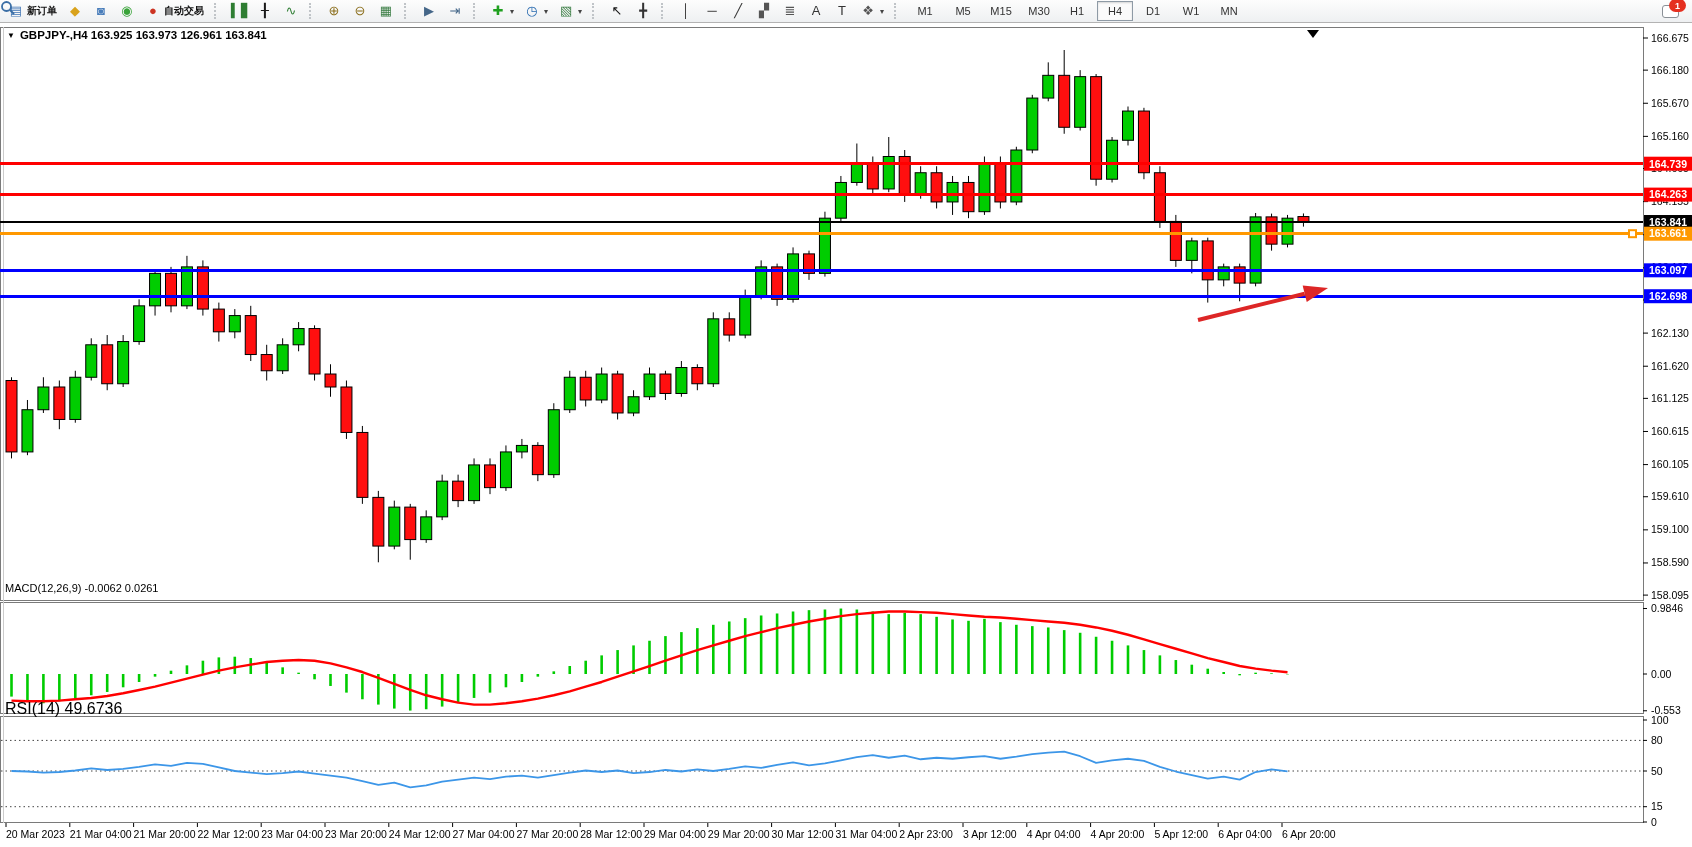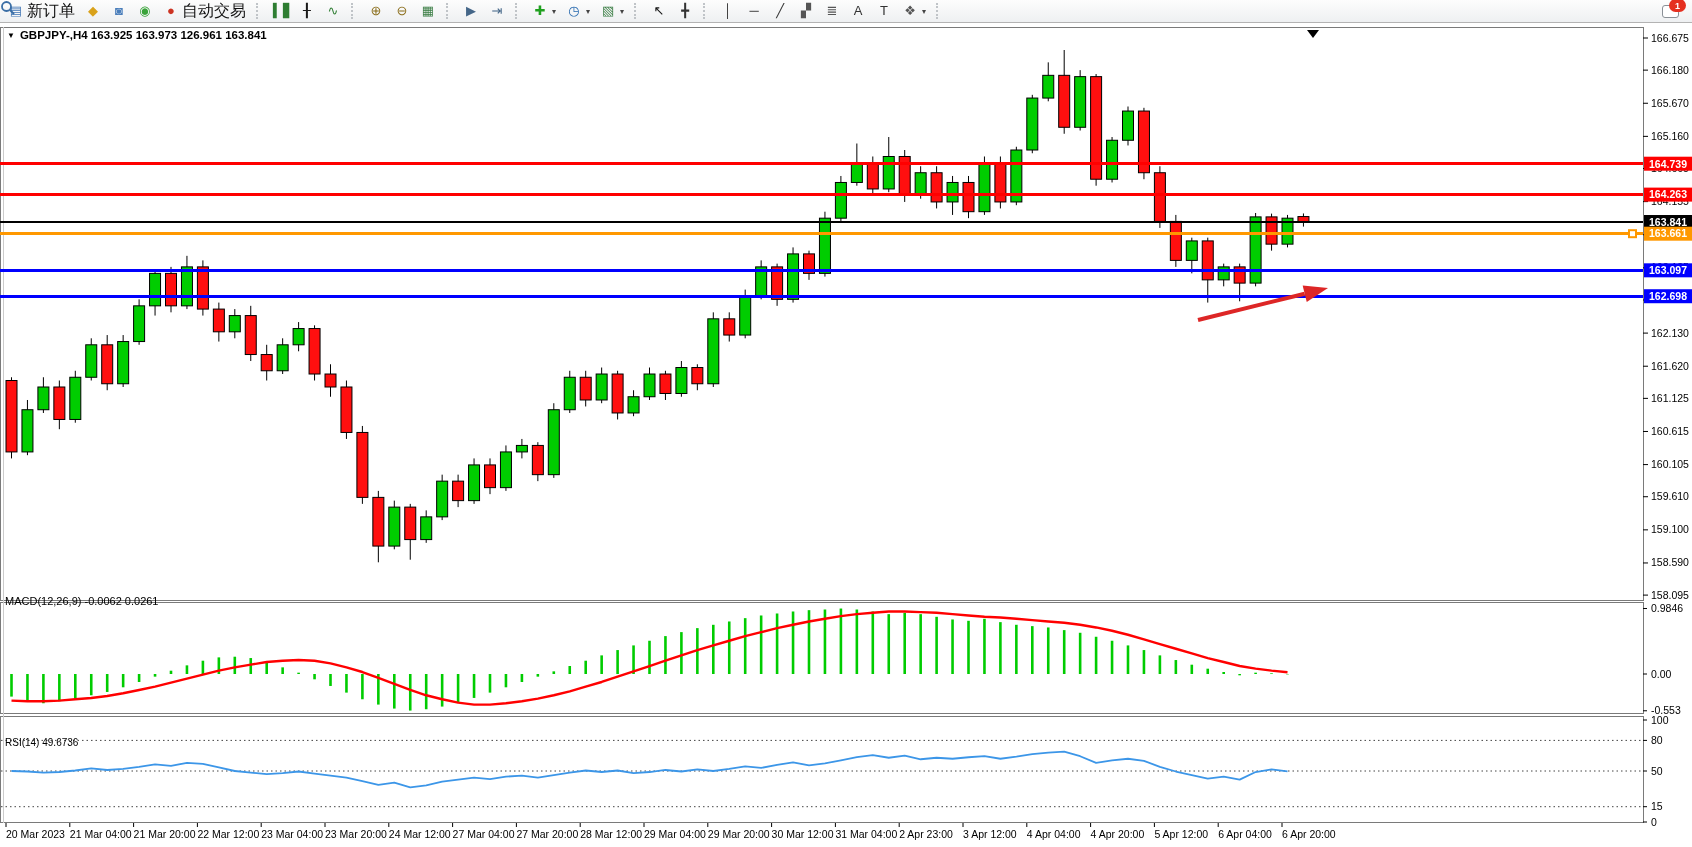--- a/index.html
+++ b/index.html
@@ -6,21 +6,21 @@
     font-family:"Liberation Sans", sans-serif;-webkit-font-smoothing:antialiased;}
   
   .toolbar{position:absolute;left:0;top:0;width:1692px;height:22px;
     background:linear-gradient(#fdfdfd,#eef0f2);border-bottom:1px solid #b3b3b3;
     display:flex;align-items:center;font-size:12px;color:#222;z-index:50;}
   .tgroup{display:flex;align-items:center;height:22px;padding:0 3px;}
   .tsep{width:5px;height:16px;margin:0 2px;border-left:2px dotted #c0c4c8;}
   .tbtn{display:flex;align-items:center;gap:3px;height:20px;padding:0 4px;border:1px solid transparent;
     border-radius:2px;cursor:default;white-space:nowrap;}
   .g{display:inline-block;width:16px;text-align:center;font-size:13px;line-height:16px;}
-  .lbl{font-size:16px;color:#111;}
+  .lbl{font-size:10px;color:#111;font-weight:bold;}
   .caret{font-size:8px;color:#444;margin-left:1px;}
   .tfbtn{height:18px;min-width:26px;padding:0 4px;margin:0 1px;border:1px solid transparent;
     font-size:11px;color:#333;display:flex;align-items:center;justify-content:center;}
   .tfbtn.active{background:#fbfbfb;border:1px solid #8e9aa5;box-shadow:inset 0 1px 2px rgba(0,0,0,.15);}
   .tb-right{margin-left:auto;display:flex;align-items:center;gap:8px;padding-right:10px;}
   .chatwrap{position:relative;width:20px;height:18px;}
   .chatbubble{position:absolute;left:0;top:3px;width:15px;height:11px;border:1.5px solid #8a9096;border-radius:3px;background:#fff;}
   .chatbadge{position:absolute;right:-4px;top:-3px;min-width:13px;height:13px;border-radius:7px;background:#e53020;
     color:#fff;font-size:9px;font-weight:bold;display:flex;align-items:center;justify-content:center;padding:0 2px;}
   
@@ -133,20 +133,31 @@
         </div>
         <div class="tbtn">
           <span class="g" style="color: rgb(51, 51, 51);">T</span>
         </div>
         <div class="tbtn">
           <span class="g" style="color: rgb(85, 85, 85);">❖</span>
           <span class="caret">▾</span>
         </div>
       </div>
       <span class="tsep"></span>
+    </div>
+  <div class="tgroup" id="tfgroup">
+      <div class="tfbtn">M1</div>
+      <div class="tfbtn">M5</div>
+      <div class="tfbtn">M15</div>
+      <div class="tfbtn">M30</div>
+      <div class="tfbtn">H1</div>
+      <div class="tfbtn active">H4</div>
+      <div class="tfbtn">D1</div>
+      <div class="tfbtn">W1</div>
+      <div class="tfbtn">MN</div>
     </div>
   <div class="tb-right">
     <span style="display:inline-flex;">
       <svg width="16" height="16" viewBox="0 0 16 16">
         <circle cx="6.5" cy="6.5" r="4.5" fill="none" stroke="#3a6ea5" stroke-width="1.8"></circle>
         <line x1="10" y1="10" x2="14" y2="14" stroke="#3a6ea5" stroke-width="2"></line>
       </svg>
     </span>
     <span class="chatwrap">
       <span class="chatbubble"></span>
@@ -525,15 +536,15 @@
       <text x="1668" y="215.49902000000068" font-size="10.5" fill="#fff" text-anchor="middle" font-weight="bold">163.661</text>
       <rect x="1644" y="241.31954000000022" width="48" height="14" fill="#0000FF"></rect>
       <text x="1668" y="252.11954000000023" font-size="10.5" fill="#fff" text-anchor="middle" font-weight="bold">163.097</text>
       <rect x="1644" y="267.2266100000003" width="48" height="14" fill="#0000FF"></rect>
       <text x="1668" y="278.0266100000003" font-size="10.5" fill="#fff" text-anchor="middle" font-weight="bold">162.698</text>
     </svg>
   <div class="overlaytext symline">
     <span class="dd">▼</span>
     <span>GBPJPY-,H4  163.925 163.973 126.961 163.841</span>
   </div>
-  <div class="overlaytext" style="left:5px;top:573px;font-size:11px;">MACD(12,26,9) -0.0062 0.0261</div>
-  <div class="overlaytext" style="left:5px;top:715px;font-size:10px;">RSI(14) 49.6736</div>
+  <div class="overlaytext" style="left:5px;top:560px;font-size:11px;">MACD(12,26,9) -0.0062 0.0261</div>
+  <div class="overlaytext" style="left:5px;top:678px;font-size:16px;">RSI(14) 49.6736</div>
 </div>
 
 </body></html>

